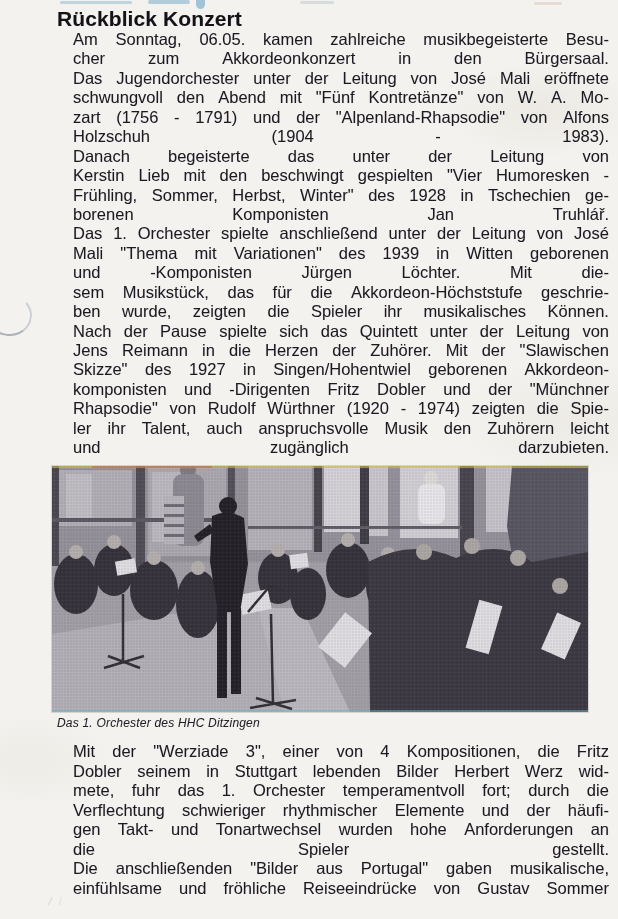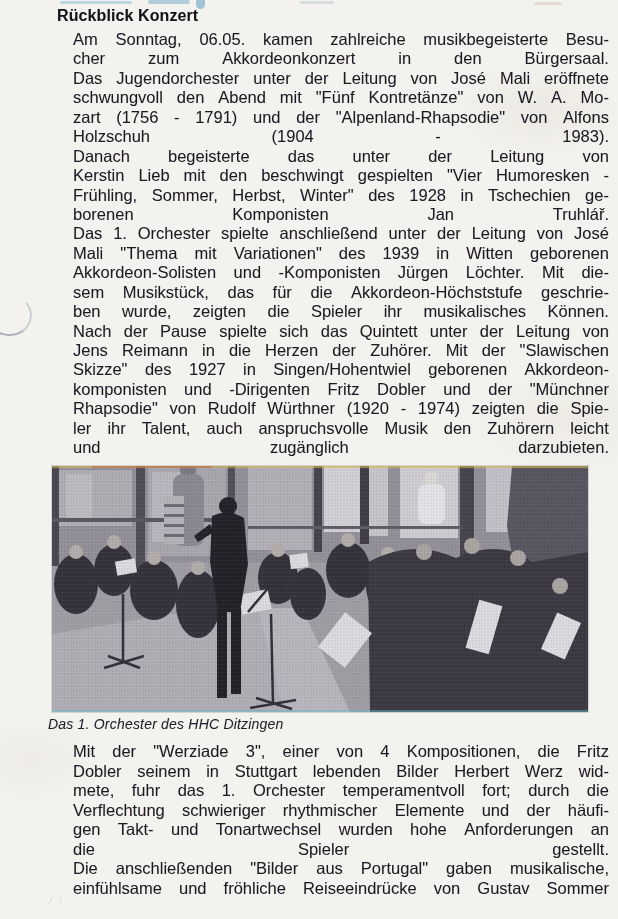--- a/index.html
+++ b/index.html
@@ -8,36 +8,36 @@
     position:relative;width:618px;height:919px;overflow:hidden;
     background:
       radial-gradient(140px 70px at 540px 110px, rgba(205,200,190,.22), transparent 70%),
       radial-gradient(170px 90px at 570px 420px, rgba(206,201,192,.18), transparent 70%),
       radial-gradient(120px 70px at 30px 760px, rgba(210,206,198,.18), transparent 70%),
       #f4f2ee;
     color:#1c1b20;
   }
   .heading{
     position:absolute;left:57px;top:7px;width:536px;
-    font-size:16px;font-weight:700;color:#131217;letter-spacing:.1px;
+    font-size:21px;font-weight:700;color:#131217;letter-spacing:.1px;
     text-shadow:.4px 0 rgba(0,90,160,.10), -.4px 0 rgba(190,0,80,.08);
   }
   .bodyblock{position:absolute;left:73px;width:536px;}
   .body-top{top:30px;}
   .body-bottom{top:742px;}
   .tline{
     display:flex;justify-content:space-between;height:19.45px;
     font-size:16.5px;color:#1b1a20;
     text-shadow:.4px 0 rgba(0,90,160,.10), -.4px 0 rgba(190,0,80,.08);
   }
   .body-bottom .tline{height:19.55px;}
   .tline-left{justify-content:space-between;gap:4.8px;}
   .caption{
-    position:absolute;left:48px;top:716px;width:536px;
-    font-size:14px;font-style:italic;letter-spacing:.2px;color:#201f25;
+    position:absolute;left:57px;top:716px;width:536px;
+    font-size:12px;font-style:italic;letter-spacing:.2px;color:#201f25;
     text-shadow:.4px 0 rgba(0,90,160,.10), -.4px 0 rgba(190,0,80,.08);
   }
   .photo{
     position:absolute;left:52px;top:466px;width:536px;height:246px;
     background:#a8a4ab;box-shadow:0 0 0 1px rgba(120,116,124,.25);
   }
   .photo svg{display:block;width:100%;height:100%;}
   
   .hole-punch{
     position:absolute;left:-14px;top:294px;width:42px;height:38px;
@@ -181,21 +181,20 @@
         <span>"Thema</span>
         <span>mit</span>
         <span>Variationen"</span>
         <span>des</span>
         <span>1939</span>
         <span>in</span>
         <span>Witten</span>
         <span>geborenen</span>
       </div>
       <div class="tline">
-        <span>Akkordeon-Solisten</span>
         <span>und</span>
         <span>-Komponisten</span>
         <span>Jürgen</span>
         <span>Löchter.</span>
         <span>Mit</span>
         <span>die-</span>
       </div>
       <div class="tline">
         <span>sem</span>
         <span>Musikstück,</span>

